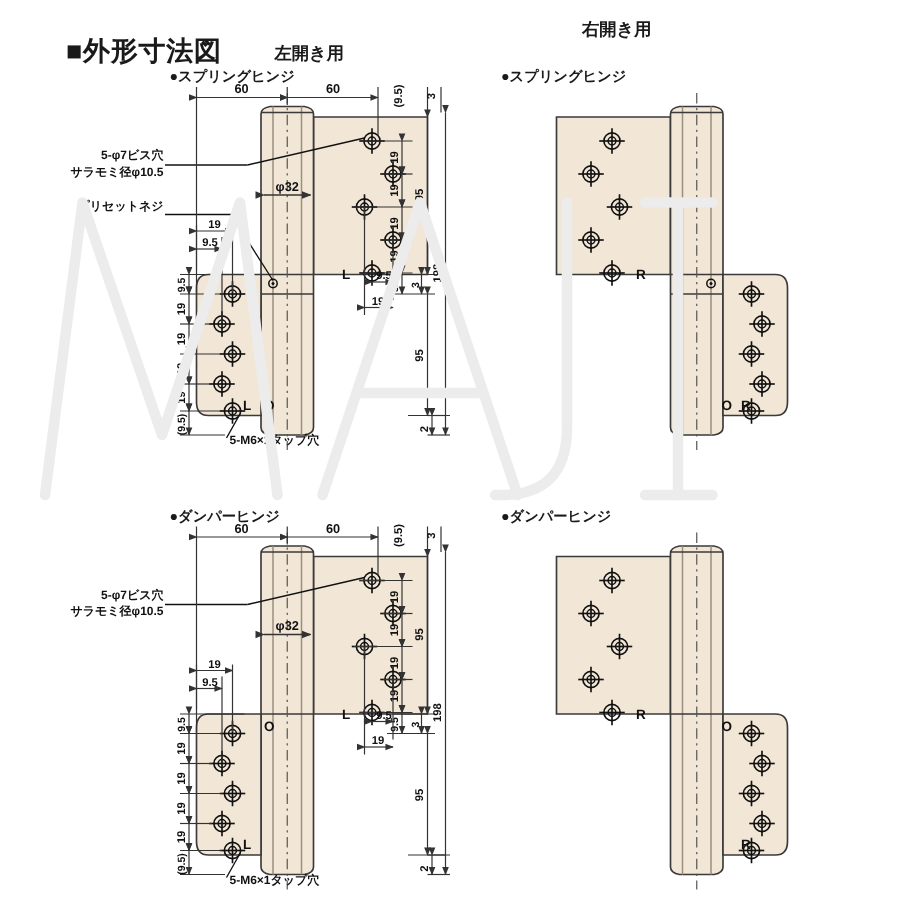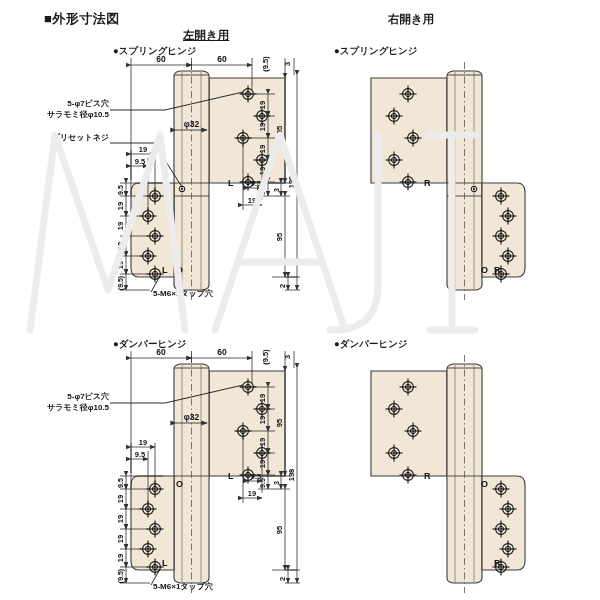--- a/index.html
+++ b/index.html
@@ -6,21 +6,21 @@
   body{width:600px;height:600px;position:relative;overflow:hidden;
        font-family:"Liberation Sans","DejaVu Sans",sans-serif;color:#1a1a1a;}
 
   #root{position:absolute;inset:0;}
 
   
   .watermark{position:absolute;left:0;top:0;width:600px;height:600px;
              pointer-events:none;z-index:5;}
 
   
-  .page-title{position:absolute;left:44px;top:10px;font-size:13px;font-weight:bold;
+  .page-title{position:absolute;left:44px;top:22px;font-size:18px;font-weight:bold;
               letter-spacing:.5px;white-space:nowrap;text-align:right;}
   .col-title{position:absolute;font-size:11.5px;font-weight:bold;white-space:nowrap;}
   .sub-title{position:absolute;font-size:9.5px;font-weight:bold;white-space:nowrap;font-family:Liberation Serif, serif;}
 
   
   .dwg{position:absolute;z-index:2;}
   svg{display:block;overflow:visible;}
 
   .txt{font-family:"Liberation Sans","DejaVu Sans",sans-serif;font-weight:bold;fill:#111;}
   .vtxt{font-family:"Liberation Sans","DejaVu Sans",sans-serif;font-weight:bold;fill:#111;}
@@ -36,21 +36,21 @@
       <path d="M30,330 L55,135 L108,290 L160,135 L185,330"></path>
       <path d="M215,330 L280,135 L345,330 M240,262 L320,262"></path>
       <path d="M378,135 L378,285 Q378,332 330,330"></path>
       <path d="M452,330 L452,135 M452,330 L452,135"></path>
       <path d="M430,135 L475,135 M430,330 L475,330"></path>
     </g>
   </svg>
 
   <div class="page-title">■外形寸法図</div>
 
-  <div class="col-title" style="left:183px;top:28px;text-decoration:underline;">左開き用</div>
+  <div class="col-title" style="left:183px;top:28px;">左開き用</div>
   <div class="col-title" style="left:388px;top:12px;">右開き用</div>
 
   <div class="sub-title" style="left:113px;top:45px;">●スプリングヒンジ</div>
   <div class="sub-title" style="left:334px;top:45px;">●スプリングヒンジ</div>
   <div class="sub-title" style="left:113px;top:338px;">●ダンパーヒンジ</div>
   <div class="sub-title" style="left:334px;top:338px;">●ダンパーヒンジ</div>
 
   <div class="dwg" style="left:0px;top:0px;">
   <svg width="600" height="330" viewBox="0 0 600 330">
     <defs>

